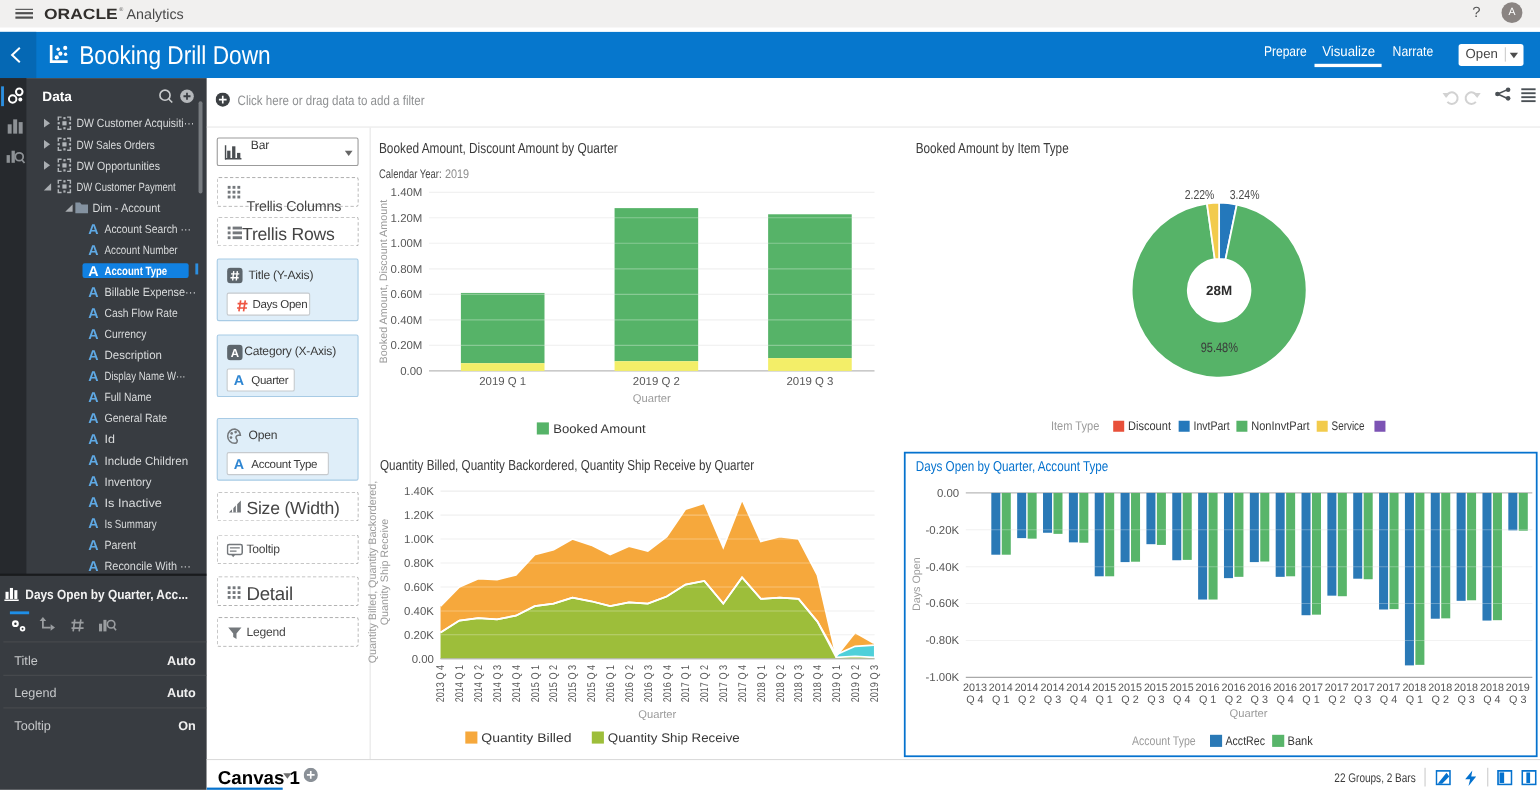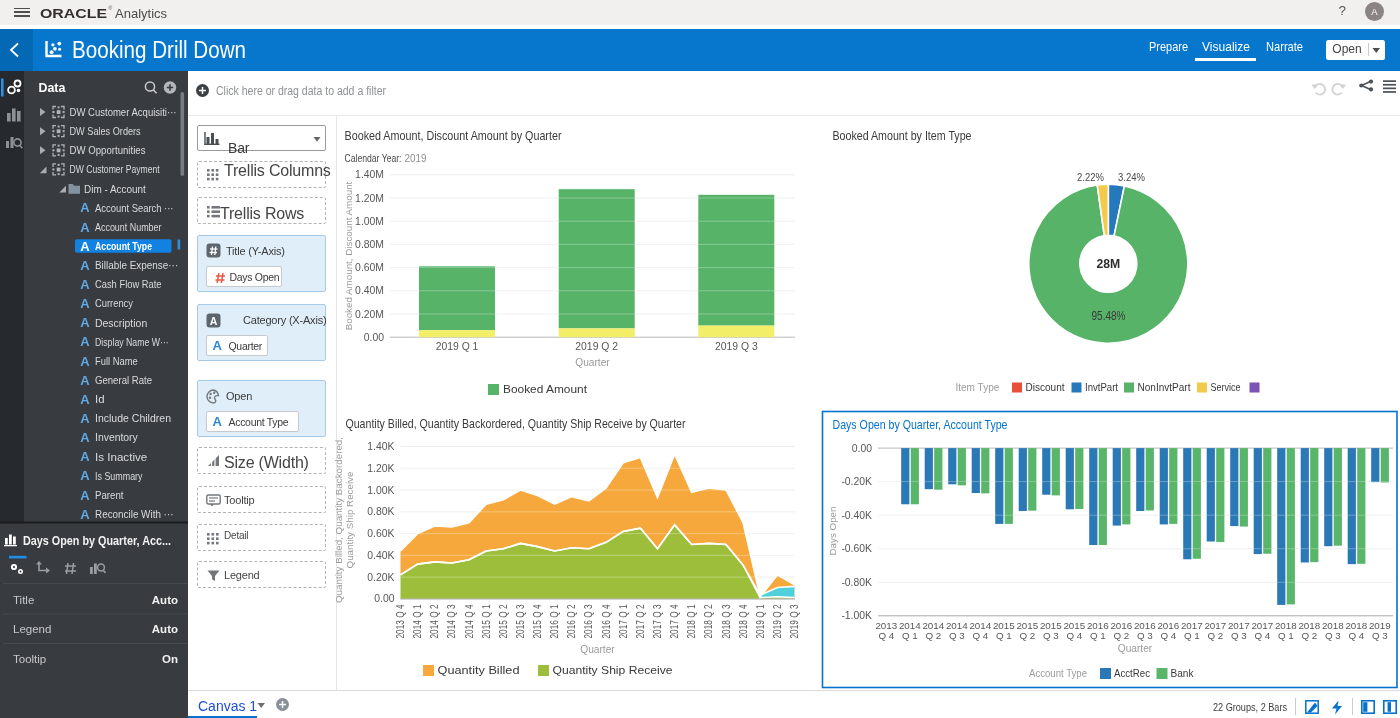--- a/index.html
+++ b/index.html
@@ -254,37 +254,37 @@
 <div style="position:absolute;left:196.5px;top:125px;width:129px;height:26px;background:#fff;border:1px solid #9b9b9b;border-radius:2px"></div>
 <svg width="16" height="16" style="position:absolute;left:204px;top:130px">
     <g fill="#4a4e52">
       <rect x="2.5" y="7" width="3" height="7"></rect>
       <rect x="7" y="3" width="3" height="11"></rect>
       <rect x="11.5" y="9" width="3" height="5"></rect>
     </g>
     <line x1="1" y1="2" x2="1" y2="15" stroke="#4a4e52" stroke-width="1.4"></line>
     <line x1="0.5" y1="14.3" x2="15.5" y2="14.3" stroke="#4a4e52" stroke-width="1.4"></line>
   </svg>
-<div style="position:absolute;left:228px;top:140px;font-size:14px;color:#3b3b3b;letter-spacing:-0.2px;white-space:nowrap">Bar</div>
+<div style="position:absolute;left:228px;top:126px;font-size:11.0px;color:#3b3b3b;letter-spacing:-0.2px;white-space:nowrap">Bar</div>
 <svg width="9" height="7" style="position:absolute;left:313px;top:136px">
     <polygon points="0.5,1 7.5,1 4,5.8" fill="#666"></polygon>
   </svg>
 <div style="position:absolute;left:196.5px;top:160.6px;width:129px;height:27px;background:#fff;border:1px dashed #b3b3b3;border-radius:2px"></div>
 <svg width="15" height="15" style="position:absolute;left:206px;top:167px">
     <rect x="1.0" y="2.0" width="2.6" height="2.6" fill="#74787c"></rect>
     <rect x="5.4" y="2.0" width="2.6" height="2.6" fill="#74787c"></rect>
     <rect x="9.8" y="2.0" width="2.6" height="2.6" fill="#74787c"></rect>
     <rect x="1.0" y="6.4" width="2.6" height="2.6" fill="#74787c"></rect>
     <rect x="5.4" y="6.4" width="2.6" height="2.6" fill="#74787c"></rect>
     <rect x="9.8" y="6.4" width="2.6" height="2.6" fill="#74787c"></rect>
     <rect x="1.0" y="10.8" width="2.6" height="2.6" fill="#74787c"></rect>
     <rect x="5.4" y="10.8" width="2.6" height="2.6" fill="#74787c"></rect>
     <rect x="9.8" y="10.8" width="2.6" height="2.6" fill="#74787c"></rect>
   </svg>
-<div style="position:absolute;left:224px;top:162px;font-size:16px;color:#454545;letter-spacing:-0.2px;white-space:nowrap">Trellis Columns</div>
+<div style="position:absolute;left:224px;top:180px;font-size:13px;color:#454545;letter-spacing:-0.2px;white-space:nowrap">Trellis Columns</div>
 <div style="position:absolute;left:196.5px;top:197.1px;width:129px;height:27px;background:#fff;border:1px dashed #b3b3b3;border-radius:2px"></div>
 <svg width="15" height="15" style="position:absolute;left:206px;top:203.5px">
     <rect x="1" y="2.0" width="2.6" height="2.6" fill="#74787c"></rect>
     <rect x="5.5" y="2.0" width="8.5" height="2.6" fill="#74787c"></rect>
     <rect x="1" y="6.4" width="2.6" height="2.6" fill="#74787c"></rect>
     <rect x="5.5" y="6.4" width="8.5" height="2.6" fill="#74787c"></rect>
     <rect x="1" y="10.8" width="2.6" height="2.6" fill="#74787c"></rect>
     <rect x="5.5" y="10.8" width="8.5" height="2.6" fill="#74787c"></rect>
   </svg>
 <div style="position:absolute;left:220px;top:204.8px;font-size:16px;color:#454545;letter-spacing:-0.2px;white-space:nowrap">Trellis Rows</div>
@@ -308,21 +308,21 @@
         <line x1="9" y1="1" x2="7.4" y2="11"></line>
       </g>
     </svg>
     <div style="position:absolute;left:23px;top:4.5px;font-size:10.5px;color:#3b3b3b;letter-spacing:-0.3px;white-space:nowrap">Days Open</div>
   </div>
 <div style="position:absolute;left:196.5px;top:303.8px;width:129px;height:57px;background:#dfeef9;border:1px solid #a8cbe5;border-radius:2px"></div>
 <svg width="15" height="15" style="position:absolute;left:206px;top:312.5px">
     <rect x="0.5" y="0.5" width="14" height="14" rx="3" fill="#5d666d"></rect>
     <text x="7.5" y="11.5" font-size="10.5" font-weight="bold" fill="#fff" text-anchor="middle" font-family="&quot;Liberation Sans&quot;, sans-serif">A</text>
   </svg>
-<div style="position:absolute;left:243px;top:314px;font-size:11.0px;color:#3b3b3b;letter-spacing:-0.2px;white-space:nowrap">Category (X-Axis)</div>
+<div style="position:absolute;left:222px;top:314px;font-size:11.0px;color:#3b3b3b;letter-spacing:-0.2px;white-space:nowrap">Category (X-Axis)</div>
 <div style="position:absolute;left:205.5px;top:334.5px;width:62px;height:21px;background:#fff;border:1px solid #c6cace;border-radius:2px">
     <div style="position:absolute;left:6px;top:2px;color:#2f86d2;font-size:13px;font-weight:bold">A</div>
     <div style="position:absolute;left:22px;top:4.5px;font-size:10.5px;color:#3b3b3b;letter-spacing:-0.3px;white-space:nowrap">Quarter</div>
   </div>
 <div style="position:absolute;left:196.5px;top:379.7px;width:129px;height:57px;background:#dfeef9;border:1px solid #a8cbe5;border-radius:2px"></div>
 <svg width="15" height="15" style="position:absolute;left:206px;top:388.5px">
     <path d="M7.5 1 a6.5 6.5 0 1 0 0 13 a2.2 2.2 0 0 0 1.6-3.7 a2.2 2.2 0 0 1 1.6-3.7 h1.8 A6.5 6.5 0 0 0 7.5 1 Z" fill="none" stroke="#74787c" stroke-width="1.4"></path>
     <circle cx="4.6" cy="5" r="1.2" fill="#74787c"></circle>
     <circle cx="8.2" cy="3.8" r="1.2" fill="#74787c"></circle>
     <circle cx="4" cy="8.8" r="1.2" fill="#74787c"></circle>
@@ -352,21 +352,21 @@
     <rect x="1" y="2.0" width="2.6" height="2.6" fill="#74787c"></rect>
     <rect x="5.5" y="2.0" width="2.6" height="2.6" fill="#74787c"></rect>
     <rect x="10" y="2.0" width="2.6" height="2.6" fill="#74787c"></rect>
     <rect x="1" y="6.4" width="2.6" height="2.6" fill="#74787c"></rect>
     <rect x="5.5" y="6.4" width="2.6" height="2.6" fill="#74787c"></rect>
     <rect x="10" y="6.4" width="2.6" height="2.6" fill="#74787c"></rect>
     <rect x="1" y="10.8" width="2.6" height="2.6" fill="#74787c"></rect>
     <rect x="5.5" y="10.8" width="2.6" height="2.6" fill="#74787c"></rect>
     <rect x="10" y="10.8" width="2.6" height="2.6" fill="#74787c"></rect>
   </svg>
-<div style="position:absolute;left:224px;top:530px;font-size:10px;color:#454545;letter-spacing:-0.2px;white-space:nowrap">Detail</div>
+<div style="position:absolute;left:224px;top:530px;font-size:17px;color:#454545;letter-spacing:-0.2px;white-space:nowrap">Detail</div>
 <div style="position:absolute;left:196.5px;top:561.2px;width:129px;height:27px;background:#fff;border:1px dashed #b3b3b3;border-radius:2px"></div>
 <svg width="15" height="15" style="position:absolute;left:206px;top:567.5px">
     <path d="M1.5 2.5 h12 l-4.5 5.5 v5 l-3 -1.8 v-3.2 Z" fill="#74787c"></path>
   </svg>
 <div style="position:absolute;left:224px;top:569px;font-size:11.0px;color:#454545;letter-spacing:-0.2px;white-space:nowrap">Legend</div>
 
 <svg width="1400" height="718" viewBox="0 0 1400 718" style="position:absolute;left:0;top:0">
     <text x="344.5" y="139.5" font-size="13.2" fill="#3a3a3a" textLength="217" lengthAdjust="spacingAndGlyphs" font-family="&quot;Liberation Sans&quot;, sans-serif">Booked Amount, Discount Amount by Quarter</text>
     <text x="344.5" y="162.0" font-size="11.3" fill="#4a4a4a" textLength="57" lengthAdjust="spacingAndGlyphs" font-family="&quot;Liberation Sans&quot;, sans-serif">Calendar Year:</text>
     <text x="404.5" y="162.0" font-size="11.3" fill="#8d8d8d" textLength="22" lengthAdjust="spacingAndGlyphs" font-family="&quot;Liberation Sans&quot;, sans-serif">2019</text>
@@ -591,21 +591,21 @@
     <line x1="878.0" y1="582.3" x2="1393.0" y2="582.3" stroke="#ffffff" stroke-opacity="0.28" stroke-width="1"></line>
     <text x="1135.0" y="651.5" font-size="10.2" fill="#9b9b9b" text-anchor="middle" font-family="&quot;Liberation Sans&quot;, sans-serif">Quarter</text>
     <text x="1087.0" y="677.3" font-size="11.4" fill="#9b9b9b" text-anchor="end" textLength="58" lengthAdjust="spacingAndGlyphs" font-family="&quot;Liberation Sans&quot;, sans-serif">Account Type</text>
     <rect x="1100.00" y="668.00" width="11.00" height="11.00" fill="#2a79b6"></rect>
     <text x="1114.0" y="677.3" font-size="11.4" fill="#383838" textLength="36" lengthAdjust="spacingAndGlyphs" font-family="&quot;Liberation Sans&quot;, sans-serif">AcctRec</text>
     <rect x="1156.50" y="668.00" width="11.00" height="11.00" fill="#58b56a"></rect>
     <text x="1170.5" y="677.3" font-size="11.4" fill="#383838" textLength="23" lengthAdjust="spacingAndGlyphs" font-family="&quot;Liberation Sans&quot;, sans-serif">Bank</text>
   </svg>
 
 <div class="abs" style="left:188px;top:690px;width:1212px;height:28px;background:#fff;border-top:1px solid #dbdbdb"></div>
-<div class="abs" style="left:198px;top:697.5px;font-size:14px;font-weight:normal;color:#1d4ed8">Canvas 1</div>
+<div class="abs" style="left:198px;top:697.5px;font-size:17px;font-weight:bold;color:#000000">Canvas 1</div>
 <svg class="abs" style="left:257px;top:702px" width="9" height="7">
   <polygon points="0.5,1 8,1 4.25,6" fill="#6f6f6f"></polygon>
   </svg>
 <svg class="abs" style="left:276px;top:698px" width="13" height="13">
   <circle cx="6.5" cy="6.5" r="6.5" fill="#8a9097"></circle>
   <line x1="3" y1="6.5" x2="10" y2="6.5" stroke="#fff" stroke-width="1.5"></line>
   <line x1="6.5" y1="3" x2="6.5" y2="10" stroke="#fff" stroke-width="1.5"></line>
   </svg>
 <div class="abs" style="left:188px;top:715.5px;width:69px;height:2.5px;background:#0572ce"></div>
 <svg class="abs" style="left:1213px;top:699px" width="90" height="17">

